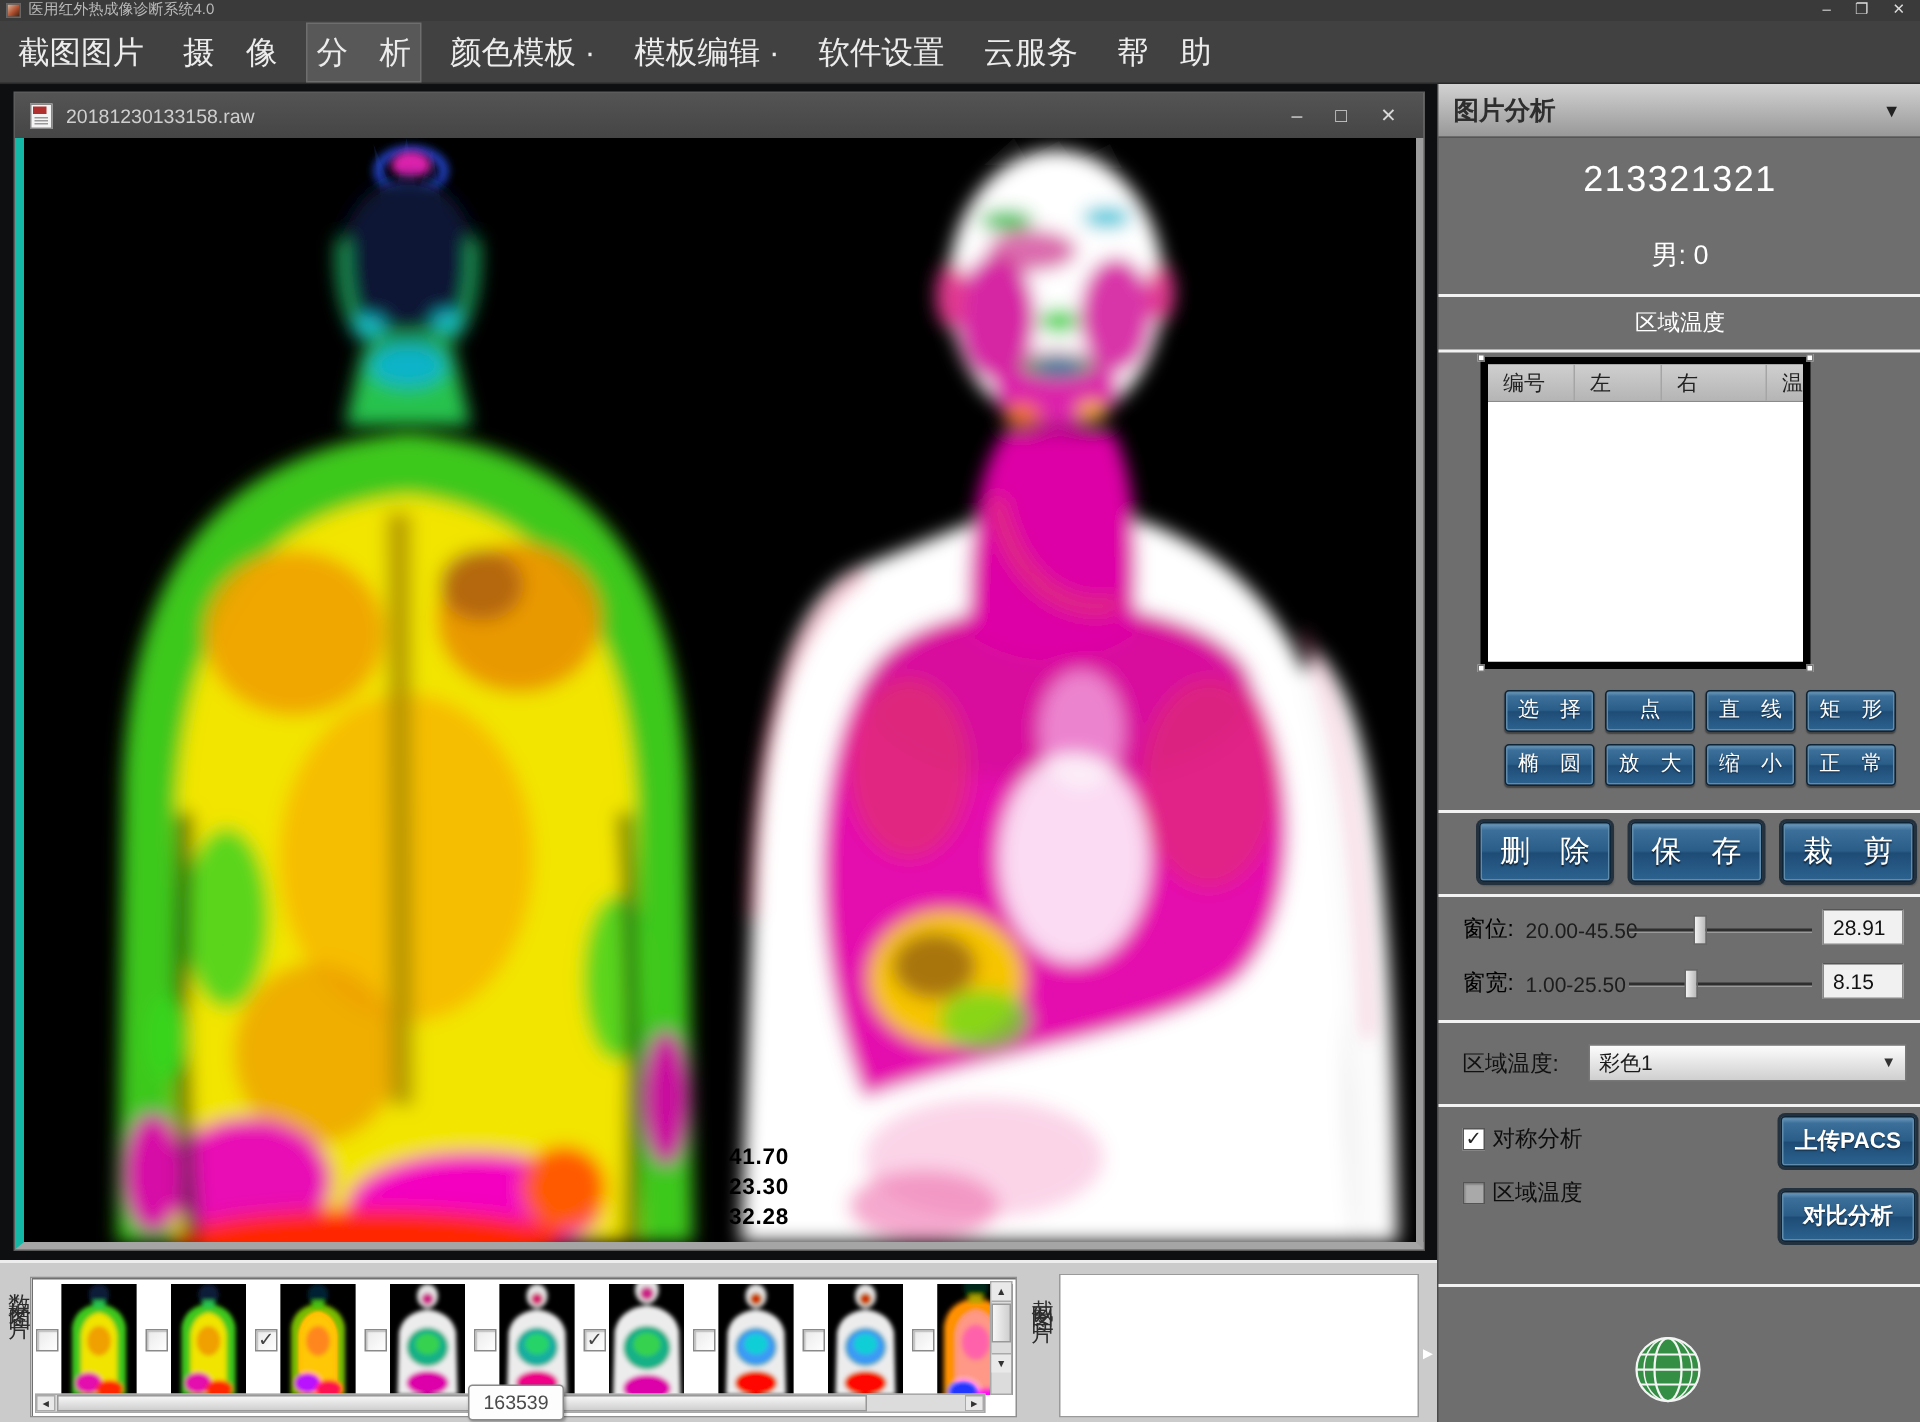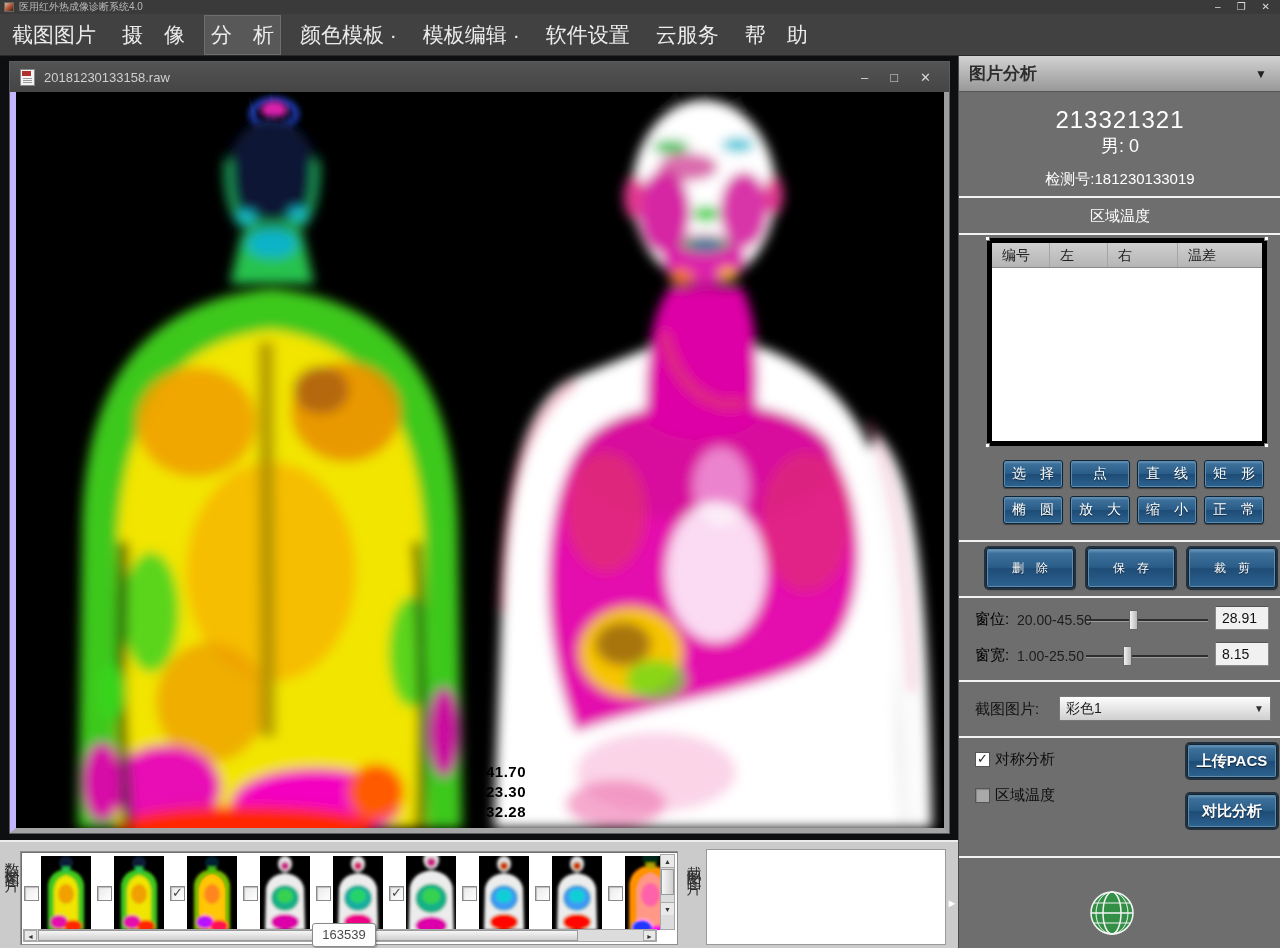--- a/index.html
+++ b/index.html
@@ -13,21 +13,21 @@
   .win-ctrls{display:flex;gap:16px;margin-right:6px;}
   .win-ctrls span{color:#dcdcdc;font-size:10px;line-height:12px;cursor:default;}
 
   
   .menubar{position:absolute;left:0;top:14px;width:1280px;height:42px;background:#414141;border-bottom:1px solid #2a2a2a;display:flex;align-items:center;padding:0 6px;gap:14px;}
   .menu-item{color:#ececec;font-size:21px;padding:5px 6px;white-space:nowrap;}
   .menu-item.active{background:#585858;box-shadow:0 0 0 1px #6e6e6e;}
 
   
   .workspace{position:absolute;left:0;top:57px;width:958px;height:783px;background:#0d0f11;}
-  .child{position:absolute;left:10px;top:5px;width:939px;height:771px;background:#4c4c4c;border-left:6px solid #c4b5fd;border-right:5px solid #9d9d9d;border-bottom:5px solid #a5a5a5;box-shadow:0 0 0 1px #5c5c5c;}
+  .child{position:absolute;left:10px;top:5px;width:939px;height:771px;background:#4c4c4c;border-left:6px solid #14b8a6;border-right:5px solid #9d9d9d;border-bottom:5px solid #a5a5a5;box-shadow:0 0 0 1px #5c5c5c;}
   .child-title{position:absolute;left:-6px;top:0;width:939px;height:30px;background:linear-gradient(180deg,#545454,#454545);display:flex;align-items:center;padding:0 10px;}
   .doc-icon{width:15px;height:17px;background:#f4f4f4;border:1px solid #888;position:relative;margin-right:9px;flex:0 0 auto;}
   .doc-icon::before{content:"";position:absolute;left:1px;top:1px;width:9px;height:5px;background:#b03030;}
   .doc-icon::after{content:"";position:absolute;left:2px;bottom:2px;width:9px;height:1px;background:#999;box-shadow:0 -2px 0 #999,0 -4px 0 #999;}
   .child-title .c-text{color:#cfcfcf;font-size:13px;flex:1;}
   .child-ctrls{display:flex;gap:22px;margin-right:8px;}
   .child-ctrls span{color:#d8d8d8;font-size:13px;}
   .canvas{position:absolute;left:0;top:30px;width:928px;height:736px;background:#000;overflow:hidden;}
   .canvas svg{display:block;}
   .readings{position:absolute;left:470px;top:670px;line-height:20px;font-size:15px;font-weight:bold;color:#000;letter-spacing:.5px;}
@@ -62,36 +62,36 @@
   .splitter{position:absolute;left:946px;top:890px;width:12px;height:26px;z-index:30;color:#fff;font-size:11px;line-height:26px;text-align:center;}
 
   
   .panel{position:absolute;left:958px;top:56px;width:322px;height:892px;background:#6e6e6e;border-left:1px solid #4a4a4a;}
   .panel-header{position:absolute;left:0;top:0;width:322px;height:36px;background:linear-gradient(180deg,#d2d2d2,#989898);border-bottom:1px solid #555;display:flex;align-items:center;padding:0 10px;}
   .panel-header .p-title{font-size:17px;color:#2e2e2e;font-weight:bold;flex:1;}
   .panel-header .p-arrow{color:#222;font-size:12px;margin-right:4px;}
   .sep{position:absolute;left:0;width:322px;height:2px;background:#f2f2f2;}
   .patient{position:absolute;left:0;top:36px;width:322px;text-align:center;color:#fff;}
   .patient .pid{font-size:24px;margin-top:14px;letter-spacing:1px;}
-  .patient .gender{font-size:18px;margin-top:0;}
+  .patient .gender{font-size:18px;margin-top:24px;}
   .patient .detect{font-size:15px;margin-top:12px;}
   .region-title{position:absolute;left:0;top:142px;width:322px;height:35px;color:#fff;font-size:15px;text-align:center;line-height:35px;}
-  .tablewrap{position:absolute;left:28px;top:182px;width:280px;height:208px;background:#000;border-radius:2px;padding:5px;}
+  .tablewrap{position:absolute;left:28px;top:182px;width:220px;height:208px;background:#000;border-radius:2px;padding:5px;}
   .table{width:100%;height:100%;background:#fff;display:flex;flex-direction:column;}
   .thead{display:flex;background:linear-gradient(180deg,#cfcfcf,#b5b5b5);border-bottom:1px solid #8a8a8a;height:25px;flex:0 0 auto;}
   .thead div{font-size:14px;color:#222;line-height:25px;border-right:1px solid #a5a5a5;padding-left:10px;}
   .col0{width:58px;} .col1{width:58px;} .col2{width:70px;} .col3{flex:1;border-right:none!important;}
   .tbody{flex:1;background:#fff;}
   .handle{position:absolute;width:5px;height:5px;background:#fff;border:1px solid #777;}
 
   .toolgrid{position:absolute;left:44px;top:404px;width:266px;display:grid;grid-template-columns:repeat(4,60px);grid-column-gap:7px;grid-row-gap:8px;}
   .btn{background:linear-gradient(180deg,#6f9cc0 0%,#3c6f99 12%,#2a5d88 48%,#1e4c76 52%,#2d6390 100%);border:1px solid #0e2437;box-shadow:inset 0 0 0 1px #5f8cad,0 1px 1px rgba(0,0,0,.4);border-radius:3px;color:#fff;text-shadow:0 1px 1px rgba(0,0,0,.6);text-align:center;cursor:default;}
   .tool-btn{height:28px;font-size:14px;line-height:26px;font-family:Liberation Serif, serif;}
   .actionrow{position:absolute;left:0;top:492px;width:322px;}
-  .action-btn{position:absolute;height:40px;width:88px;font-size:12px;line-height:38px;box-shadow:inset 0 0 0 1px #5f8cad,0 0 0 2px #23313e,1px 2px 2px rgba(0,0,0,.45);}
+  .action-btn{position:absolute;height:40px;width:88px;font-size:20px;line-height:38px;box-shadow:inset 0 0 0 1px #5f8cad,0 0 0 2px #23313e,1px 2px 2px rgba(0,0,0,.45);}
   .act0{left:27px;} .act1{left:128px;} .act2{left:229px;}
 
   .sliderrow{position:absolute;left:0;width:322px;height:24px;}
   .sliderrow .s-label{position:absolute;left:16px;top:2px;font-size:15px;color:#000000;}
   .sliderrow .s-range{position:absolute;left:58px;top:4px;font-size:14px;color:#1d1d1d;}
   .track{position:absolute;left:127px;top:11px;width:122px;height:2px;background:#2e2e2e;box-shadow:0 1px 0 #9a9a9a;}
   .s-thumb{position:absolute;top:-9px;width:9px;height:20px;background:linear-gradient(90deg,#f2f2f2,#b8b8b8);border:1px solid #666;}
   .valbox{position:absolute;left:256px;top:-2px;width:54px;height:24px;background:#f1f1f1;border:1px solid #888;border-top-color:#555;font-size:14px;color:#111;padding:3px 0 0 6px;}
   .row-level{top:552px;} .row-width{top:588px;}
   .thumb-level{left:35%;} .thumb-width{left:30%;}
@@ -368,21 +368,20 @@
 
   <div class="panel">
     <div class="panel-header">
       <span class="p-title">图片分析</span>
       <span class="p-arrow">▼</span>
     </div>
 
     <div class="patient">
       <div class="pid">213321321</div>
       <div class="gender">男: 0</div>
-      <div class="detect">检测号:181230133019</div>
     </div>
     <div class="sep" style="top:140px"></div>
     <div class="region-title">区域温度</div>
     <div class="sep" style="top:177px"></div>
 
     <div class="tablewrap">
       <div class="table">
         <div class="thead">
           <div class="col0">编号</div>
           <div class="col1">左</div>
@@ -428,21 +427,21 @@
       <span class="s-label">窗宽:</span>
       <span class="s-range">1.00-25.50</span>
       <div class="track">
         <div class="s-thumb thumb-width"></div>
       </div>
       <div class="valbox">8.15</div>
     </div>
     <div class="sep" style="top:624px"></div>
 
     <div class="colorrow">
-      <span class="c-label">截图图片:</span>
+      <span class="c-label">区域温度:</span>
       <div class="combo">
         <span class="c-val">彩色1</span>
         <span class="c-arrow">▼</span>
       </div>
     </div>
     <div class="sep" style="top:680px"></div>
 
     <div class="checkblock">
       <div class="acb-row acb1">
         <div class="acb checked">

